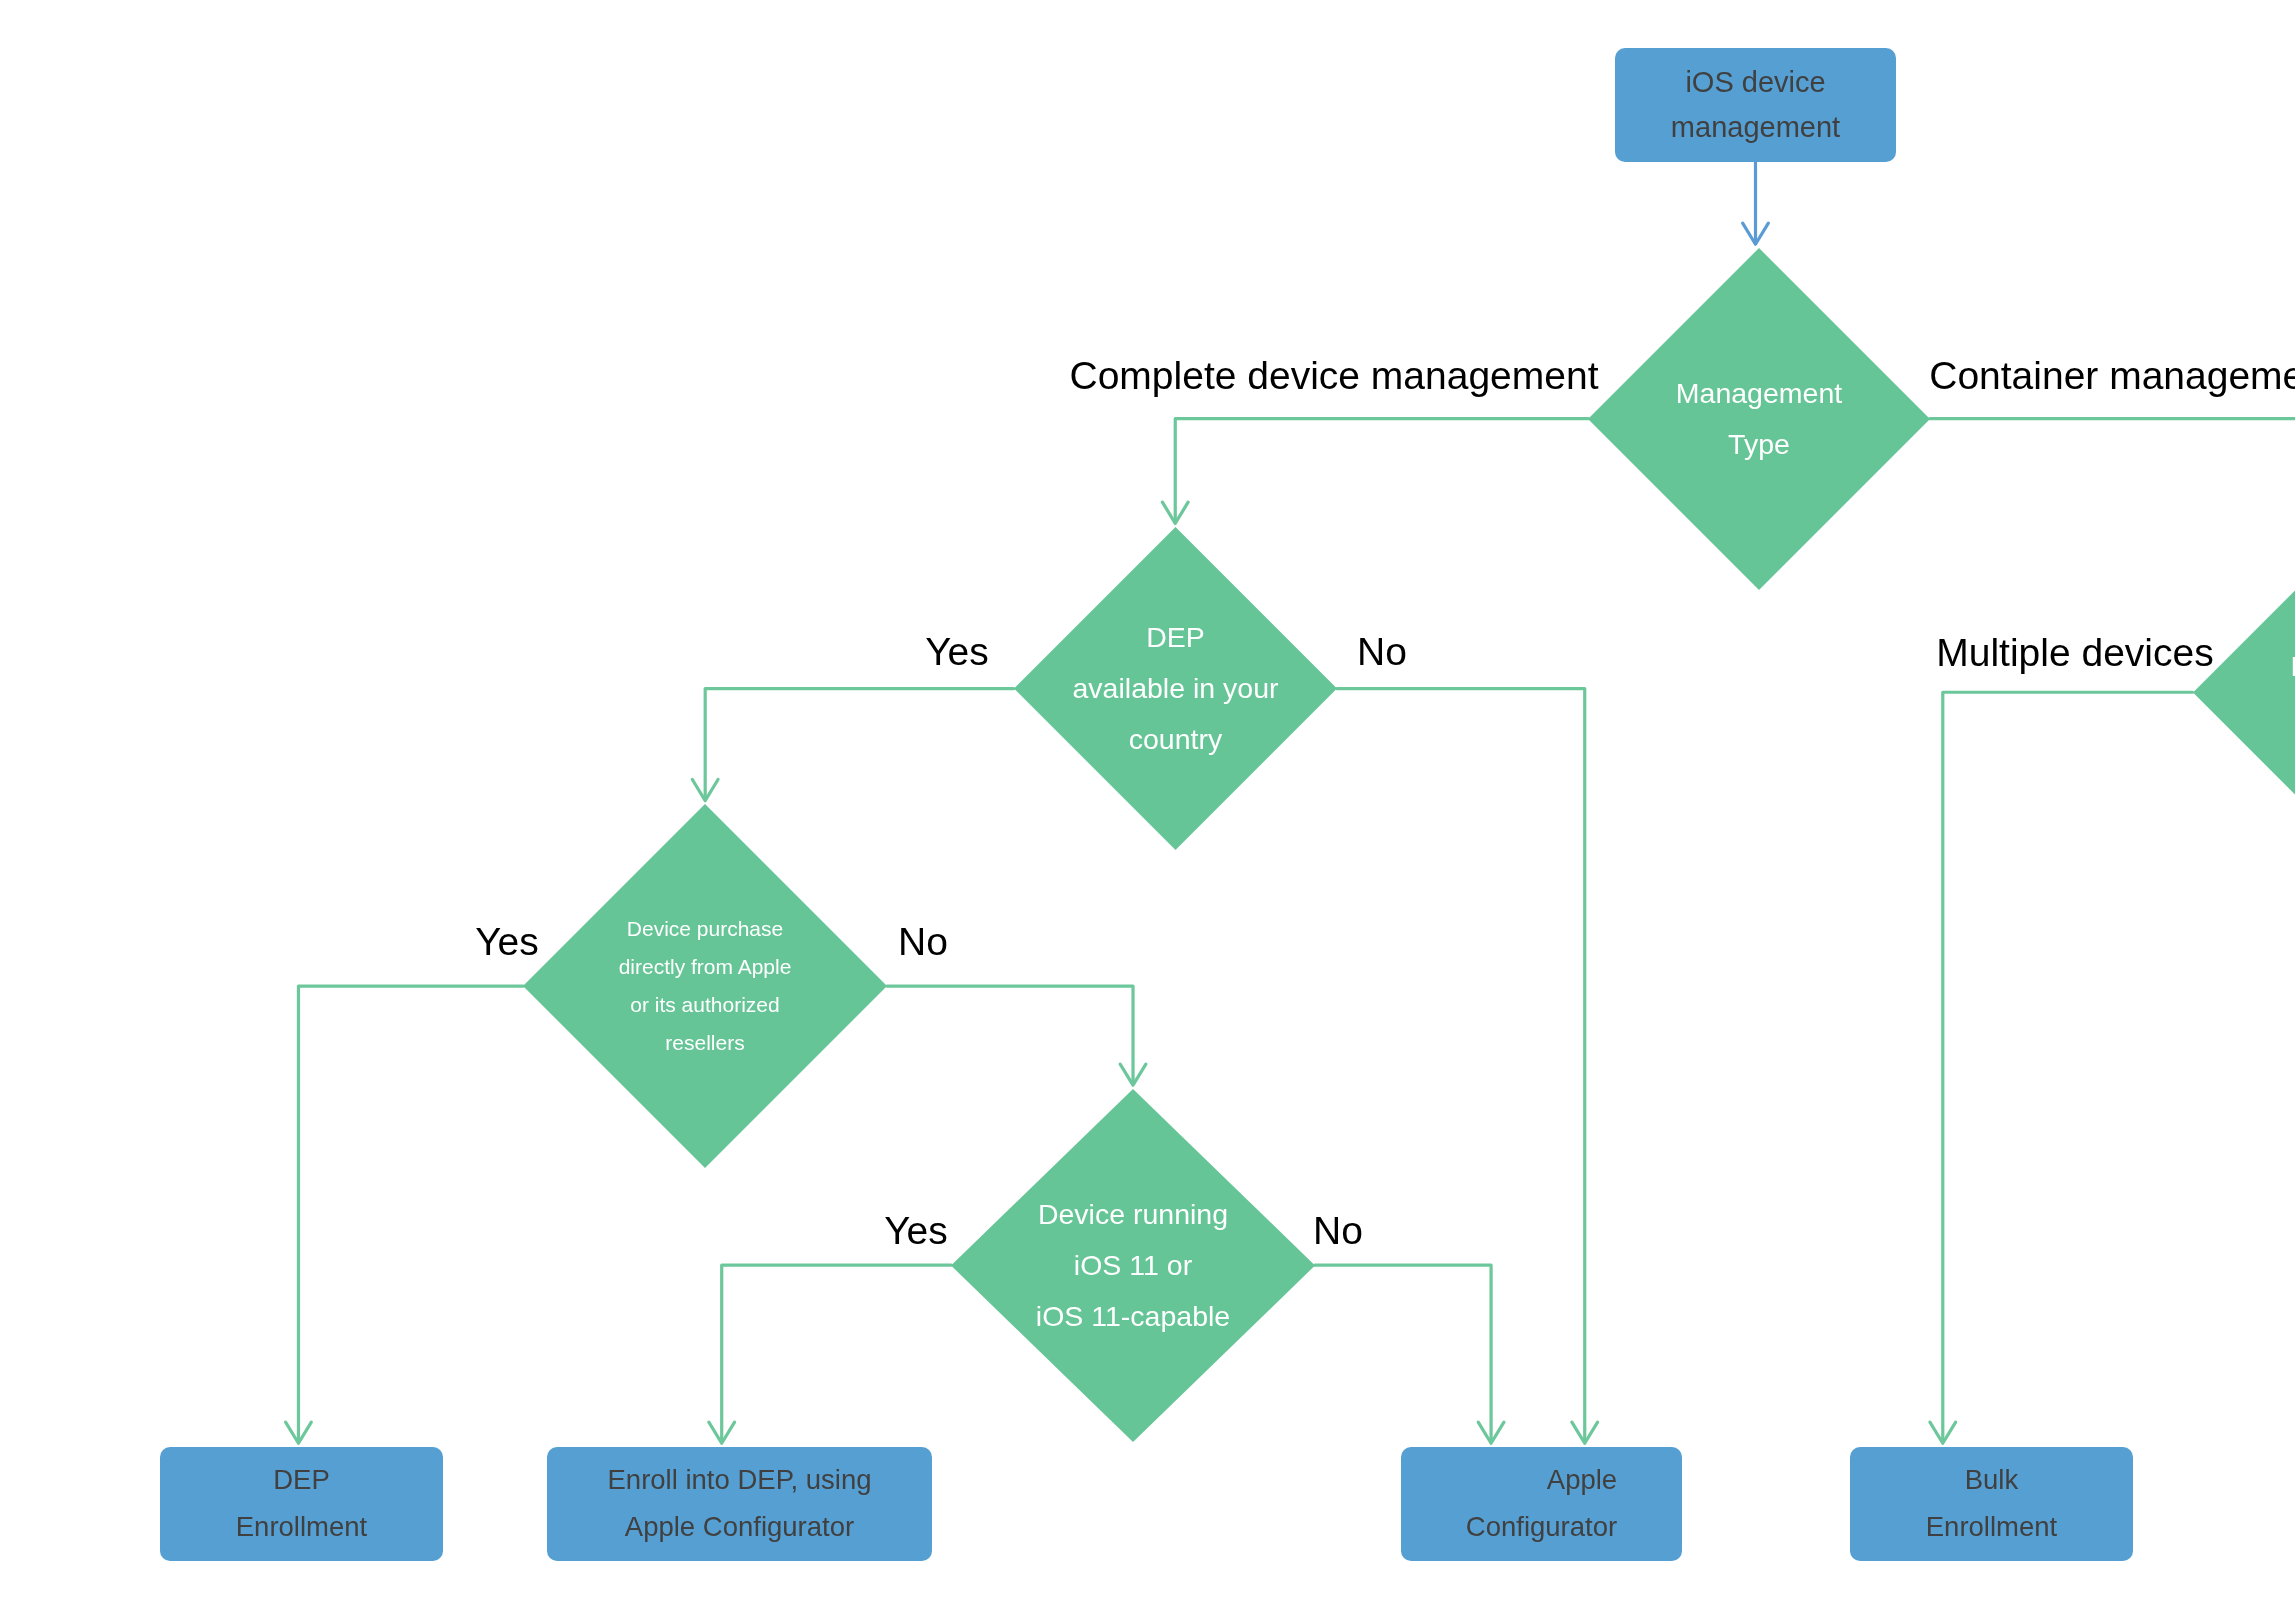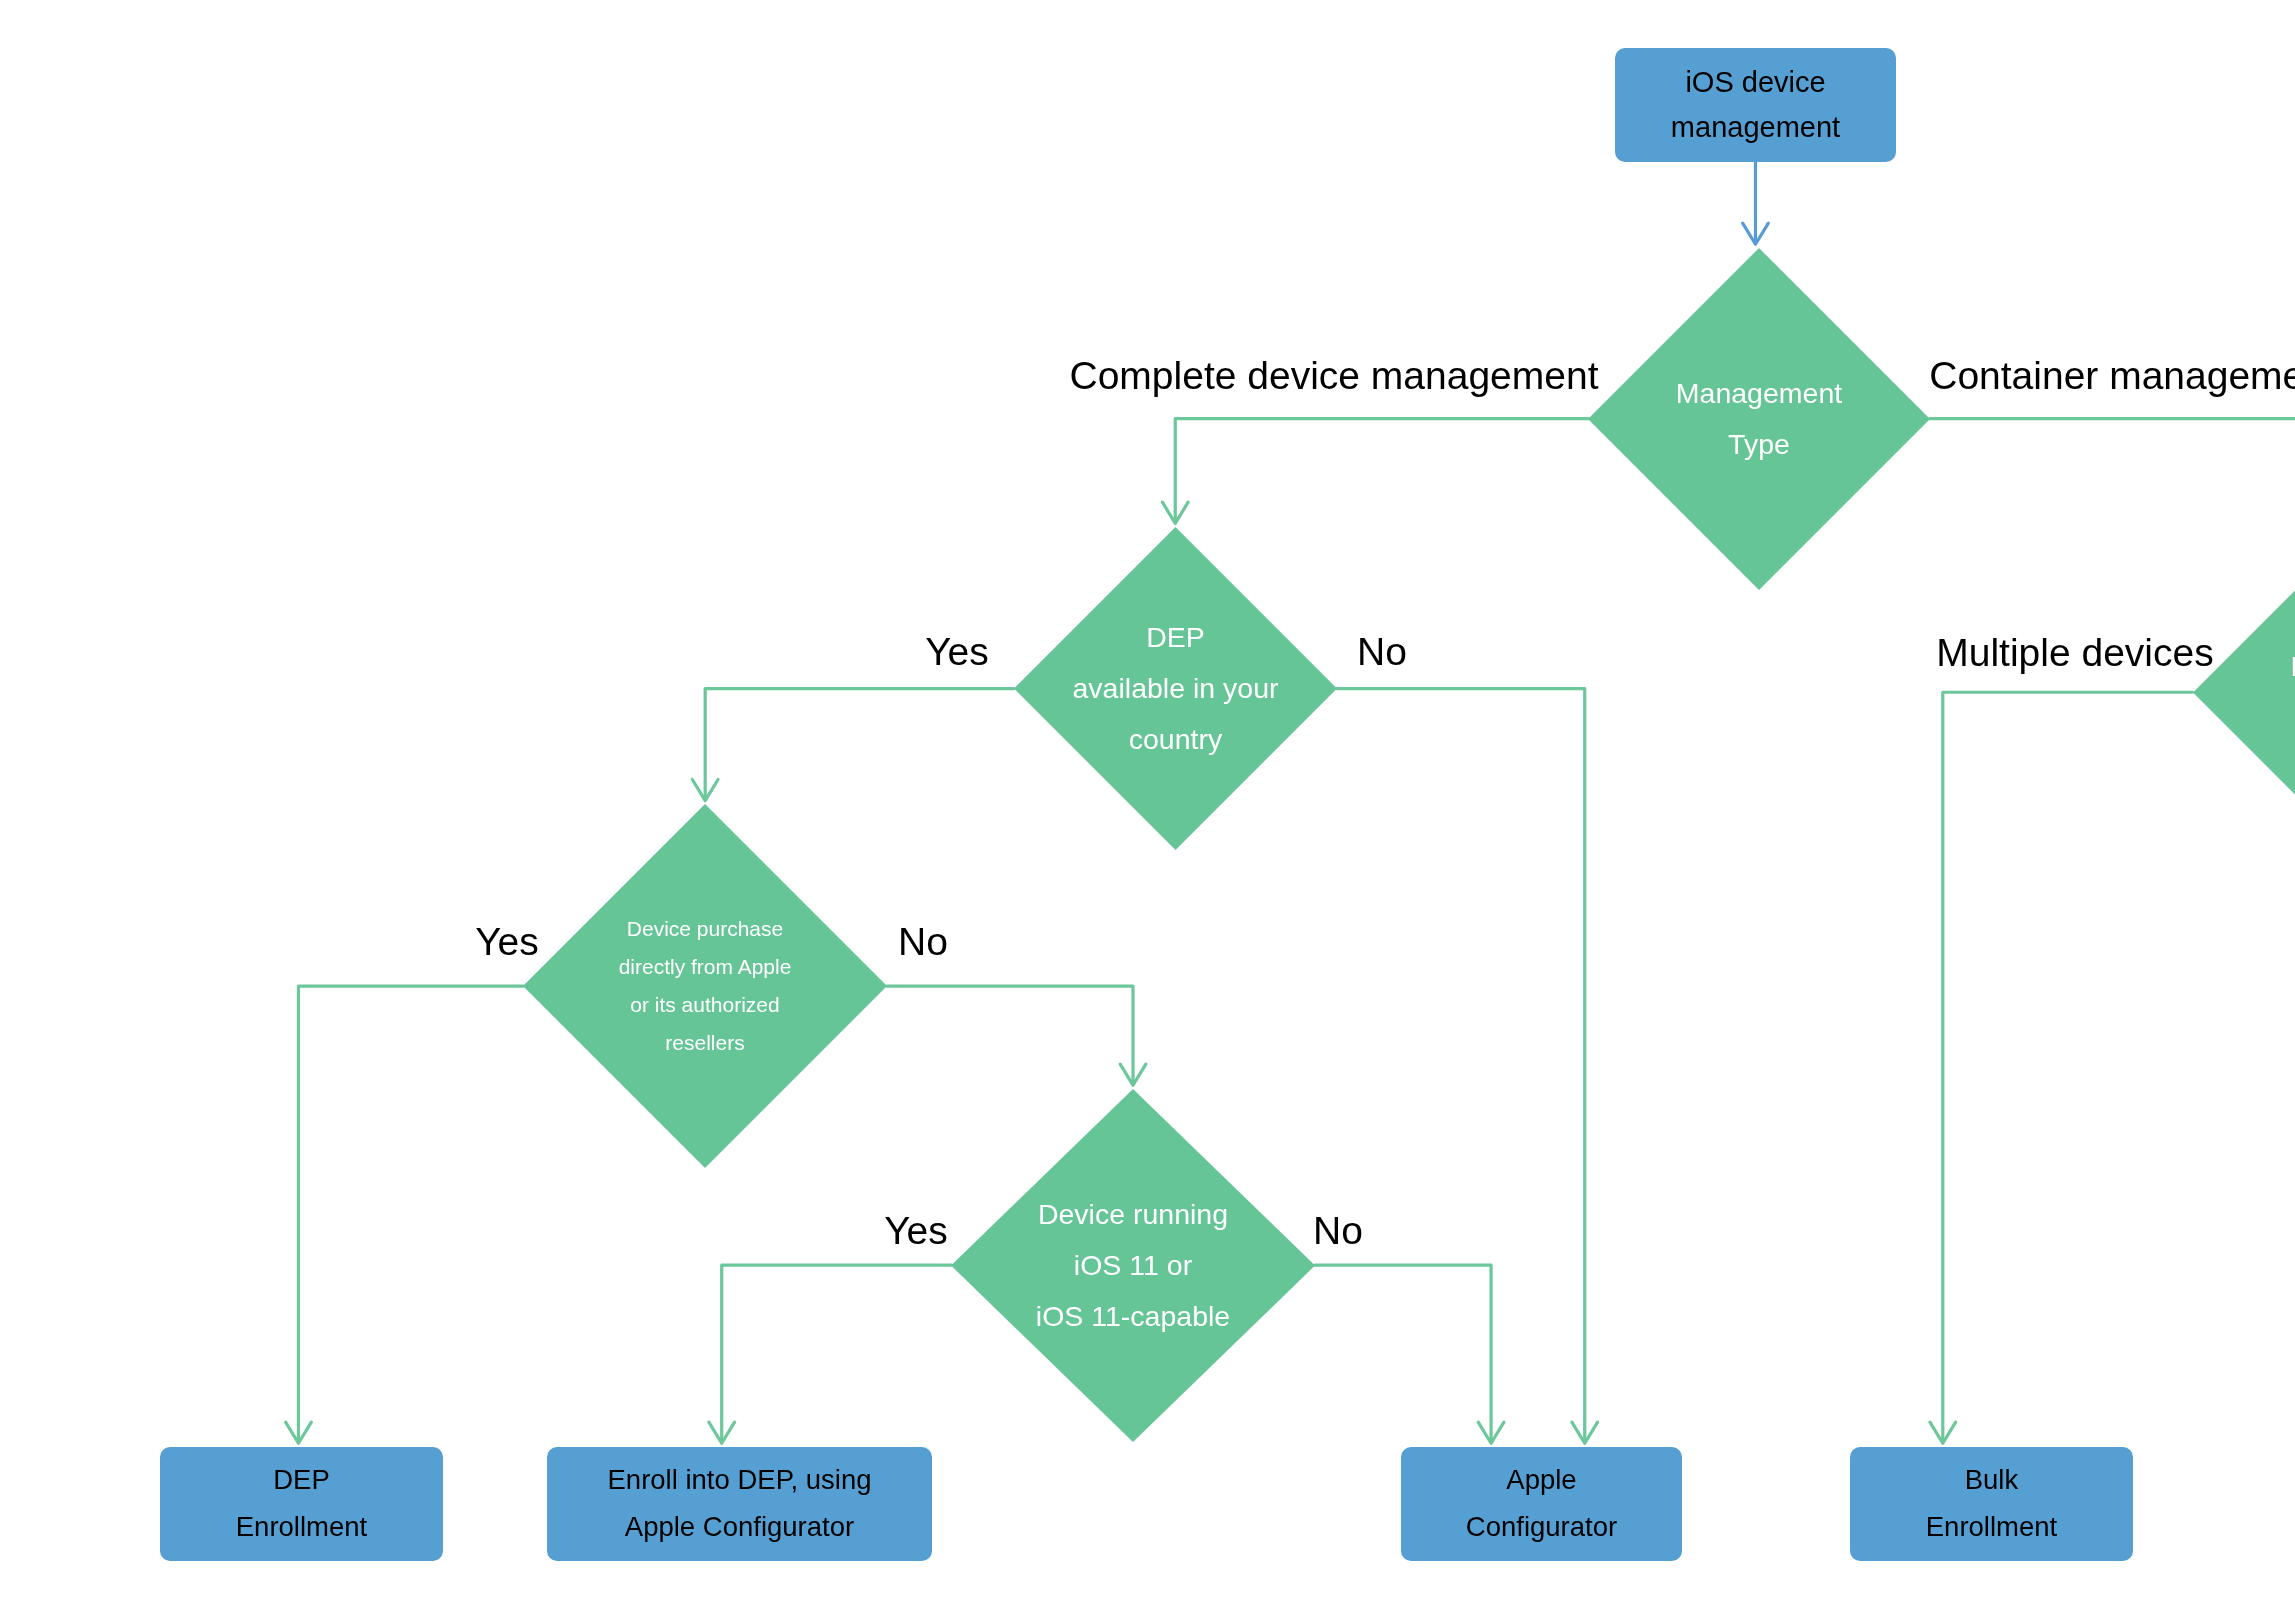--- a/index.html
+++ b/index.html
@@ -22,21 +22,21 @@
     stroke-linecap: round;
     stroke-linejoin: round;
   }
   .wires .green { stroke: #6cc79b; }
   .wires .blue  { stroke: #5b9bd5; }
 
   .box {
     position: absolute;
     background: #559fd3;
     border-radius: 10px;
-    color: #000000;
+    color: #404040;
     display: flex;
     align-items: center;
     justify-content: center;
     text-align: center;
     white-space: pre-line;
     font-size: 27.5px;
     line-height: 1.7;
   }
   .diamond {
     position: absolute;
@@ -70,21 +70,21 @@
   #top-box          { left: 1615px; top: 48px;  width: 281px; height: 114px; font-size: 29px; line-height: 1.55; }
   #d-management     { left: 1588px; top: 248px;  width: 342px; height: 342px; }
   #d-dep            { left: 1014px; top: 527px; width: 323px; height: 323px; }
   #d-purchase       { left: 523px; top: 804px; width: 364px; height: 364px; }
   #d-purchase .dlabel { font-size: 21px; }
   #d-running        { left: 951px; top: 1089px; width: 364px; height: 353px; }
   #d-enrollment     { left: 2193px; top: 527px; width: 331px; height: 331px; }
 
   #b-dep-enrollment { left: 160px;  top: 1447px; width: 283px; height: 114px; }
   #b-enroll-dep     { left: 547px; top: 1447px; width: 385px; height: 114px; }
-  #b-apple-config   { left: 1401px; top: 1447px; width: 281px; height: 114px; }
+  #b-apple-config   { left: 1401px; top: 1447px; width: 281px; height: 114px; text-align: right; }
   #b-bulk           { left: 1802px; top: 1447px; width: 283px; height: 114px; margin-left: 48px; }
 
   
   #l-complete      { left: 1334px; top: 376px;  }
   #l-container     { left: 2133px; top: 376px;  }
   #l-dep-yes       { left: 957px; top: 652px; }
   #l-dep-no        { left: 1382px; top: 652px; }
   #l-purchase-yes  { left: 507px; top: 942px; }
   #l-purchase-no   { left: 923px; top: 942px; }
   #l-running-yes   { left: 916px; top: 1231px; }

